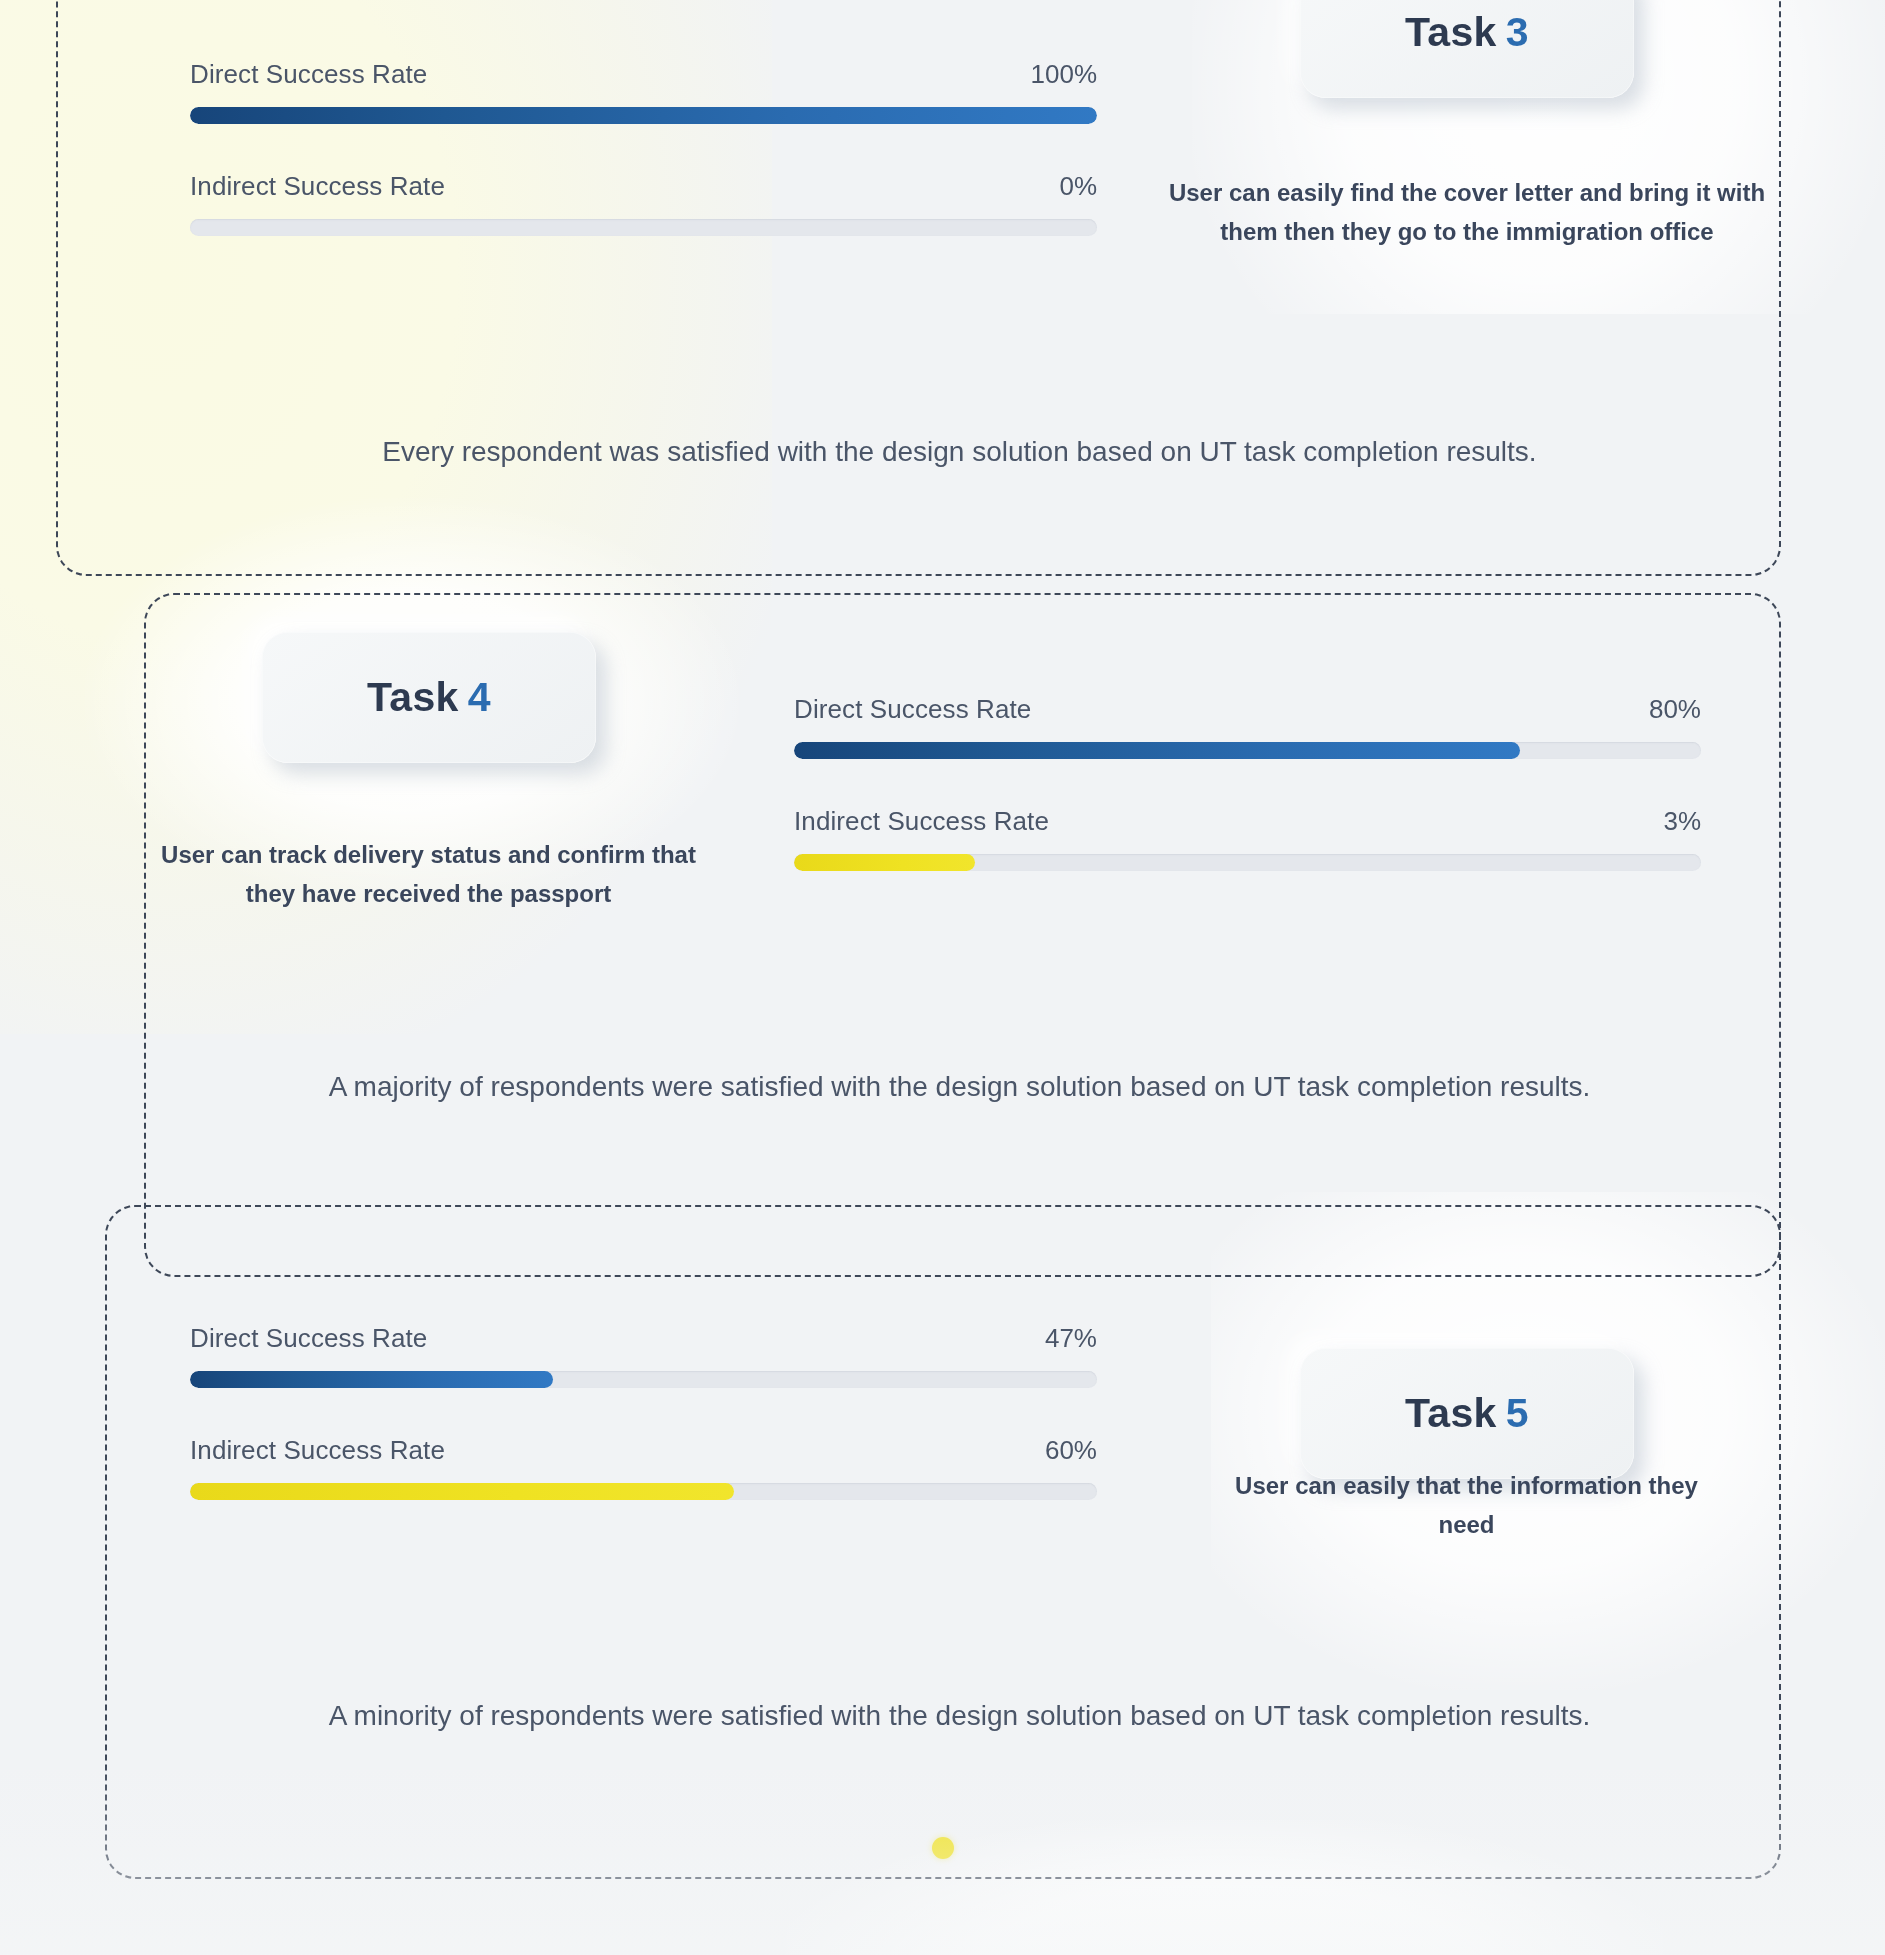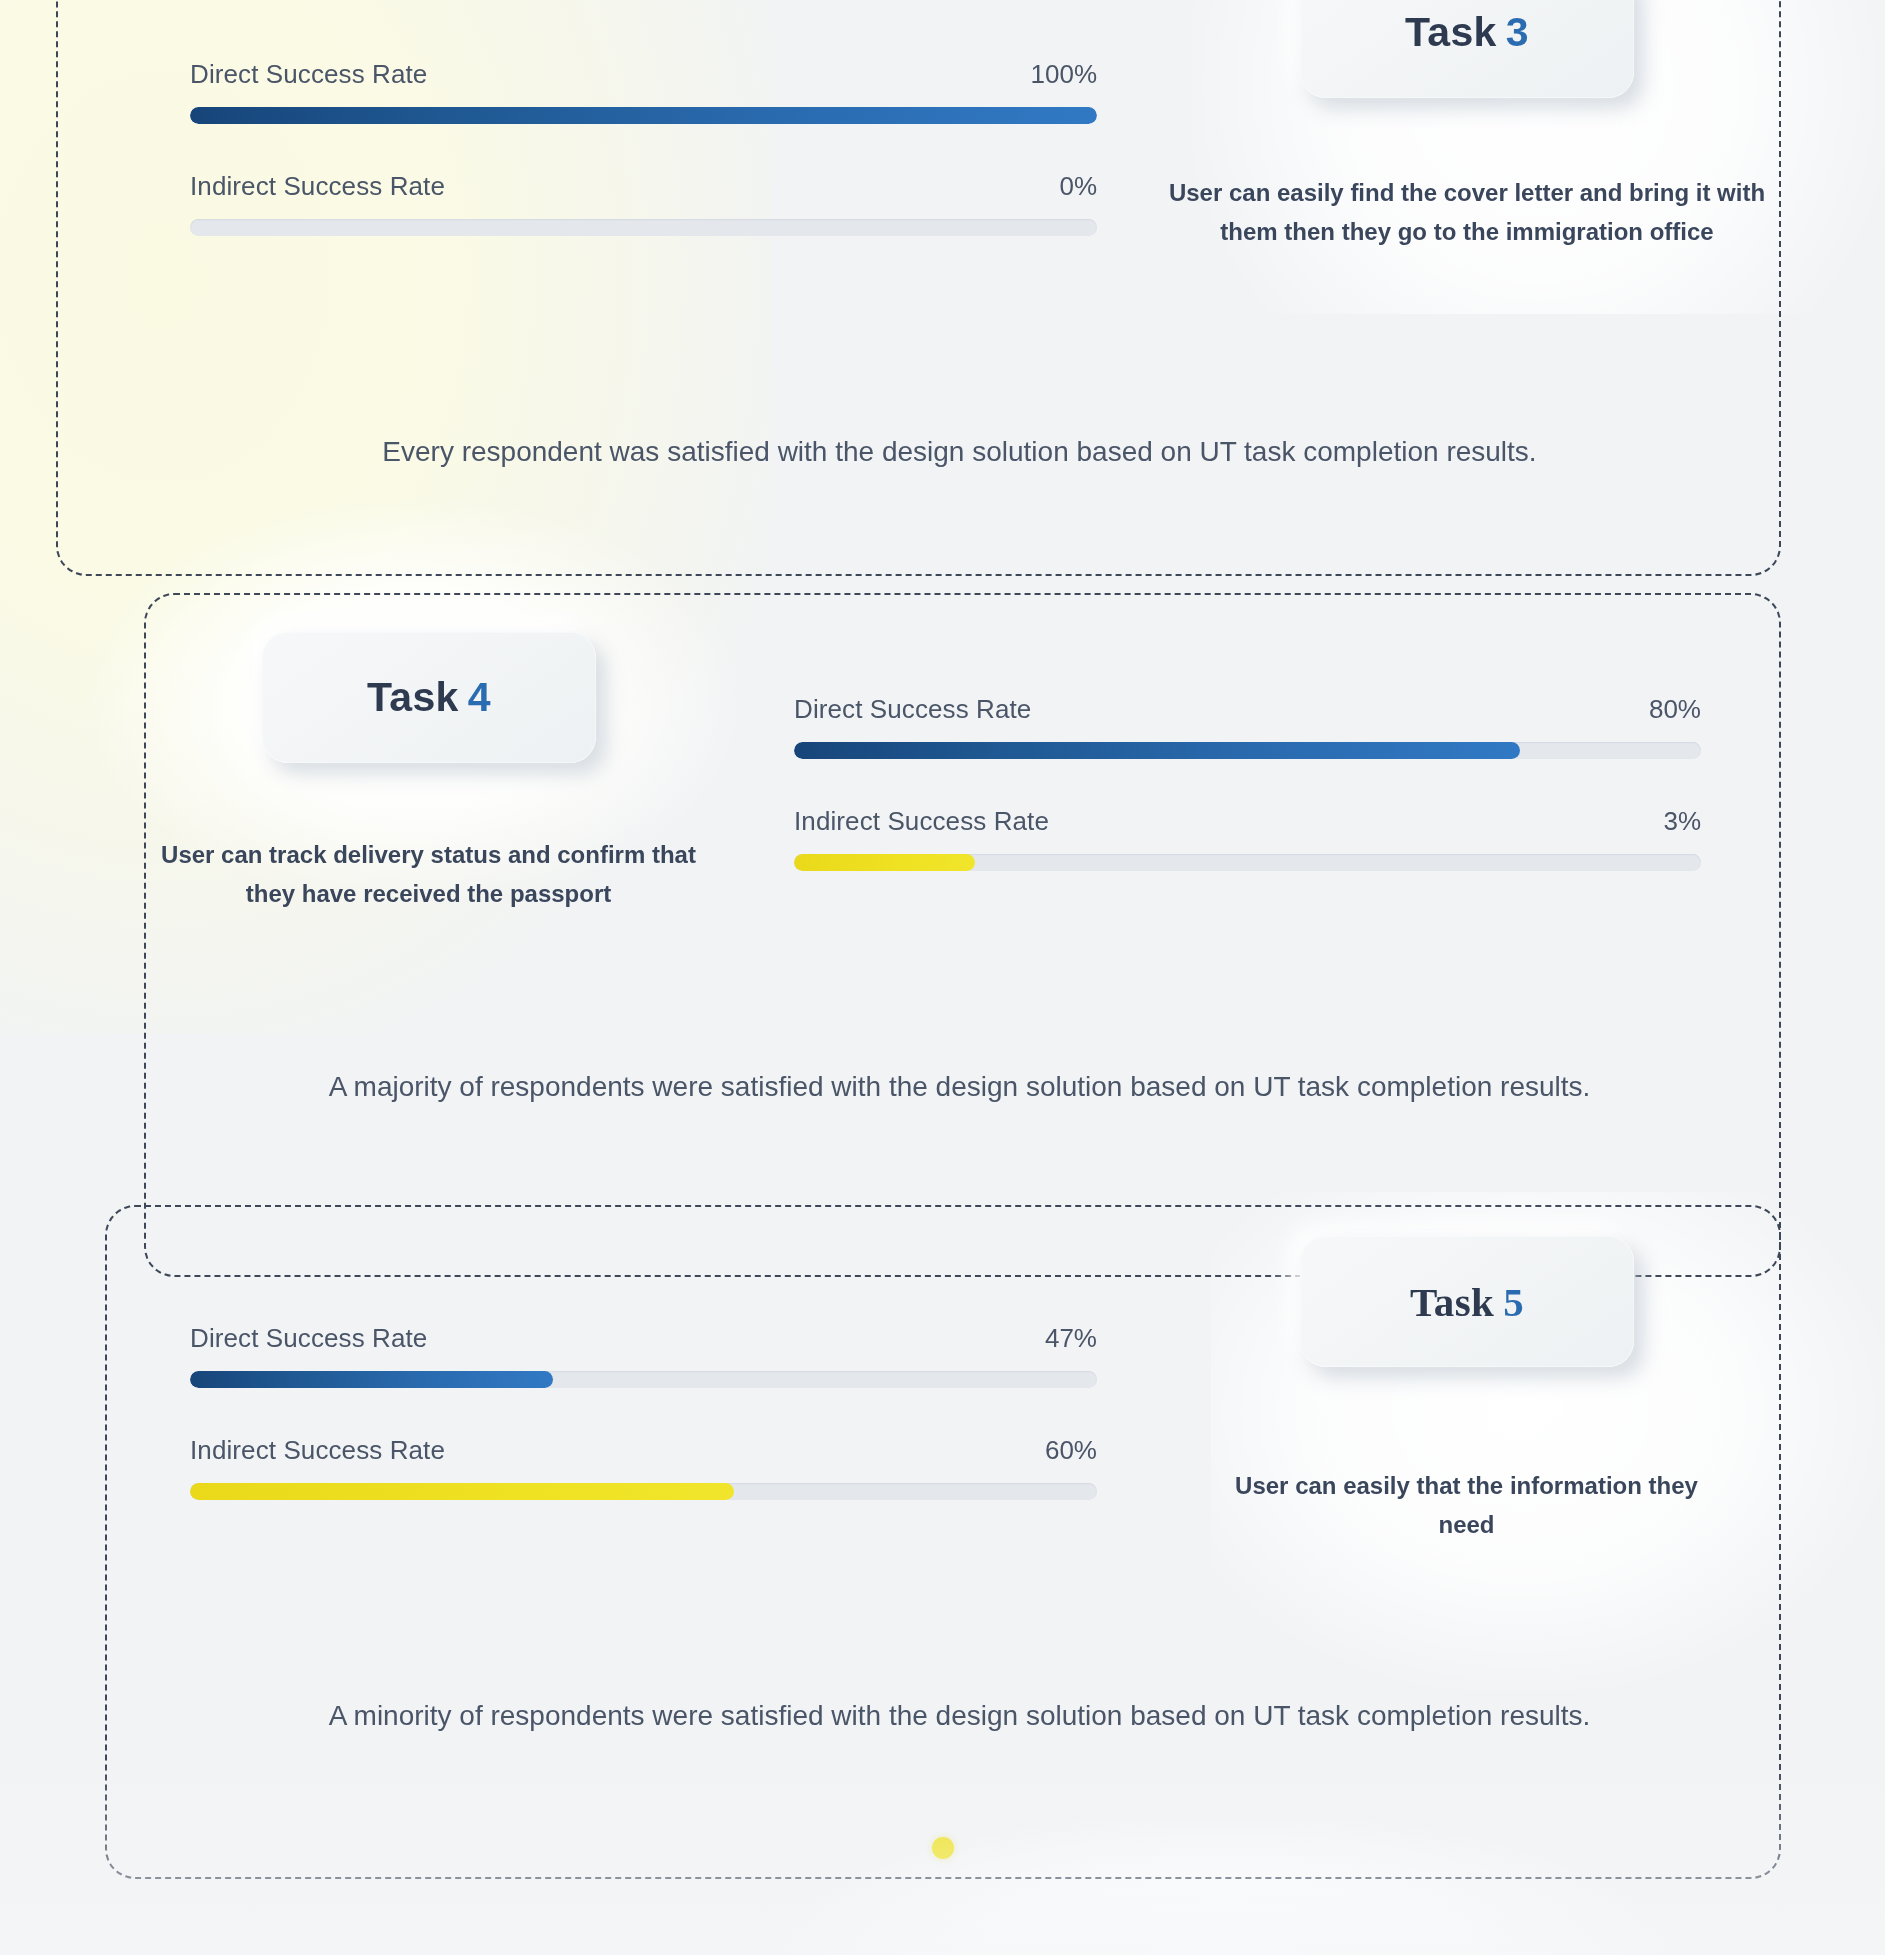--- a/index.html
+++ b/index.html
@@ -205,21 +205,21 @@
     <div class="metric-head">
       <span class="metric-label">Indirect Success Rate</span>
       <span class="metric-value">60%</span>
     </div>
     <div class="bar-track">
       <div class="bar-fill yellow" style="width: 60%;"></div>
     </div>
   </div>
 </div>
 
-<div class="task-pill" style="left:1300px; top:1236px; width:334px; height:131px;font-family:Liberation Serif, serif;">
+<div class="task-pill" style="left:1300px; top:1348px; width:334px; height:131px;">
   <span class="task-pill-text"><span>Task</span><span class="num">5</span></span>
 </div>
 
 <div class="task-desc" style="left:1211px; top:1467px; width:511px;">User can easily that the information they need</div>
 
 <div class="summary" style="left:321px; top:1693px; width:1277px;">A minority of respondents were satisfied with the design solution based on UT task completion results.</div>
 
 <div class="yellow-dot" style="left:932px; top:1837px;"></div>
 
 <div class="bg-fade-bottom"></div>

